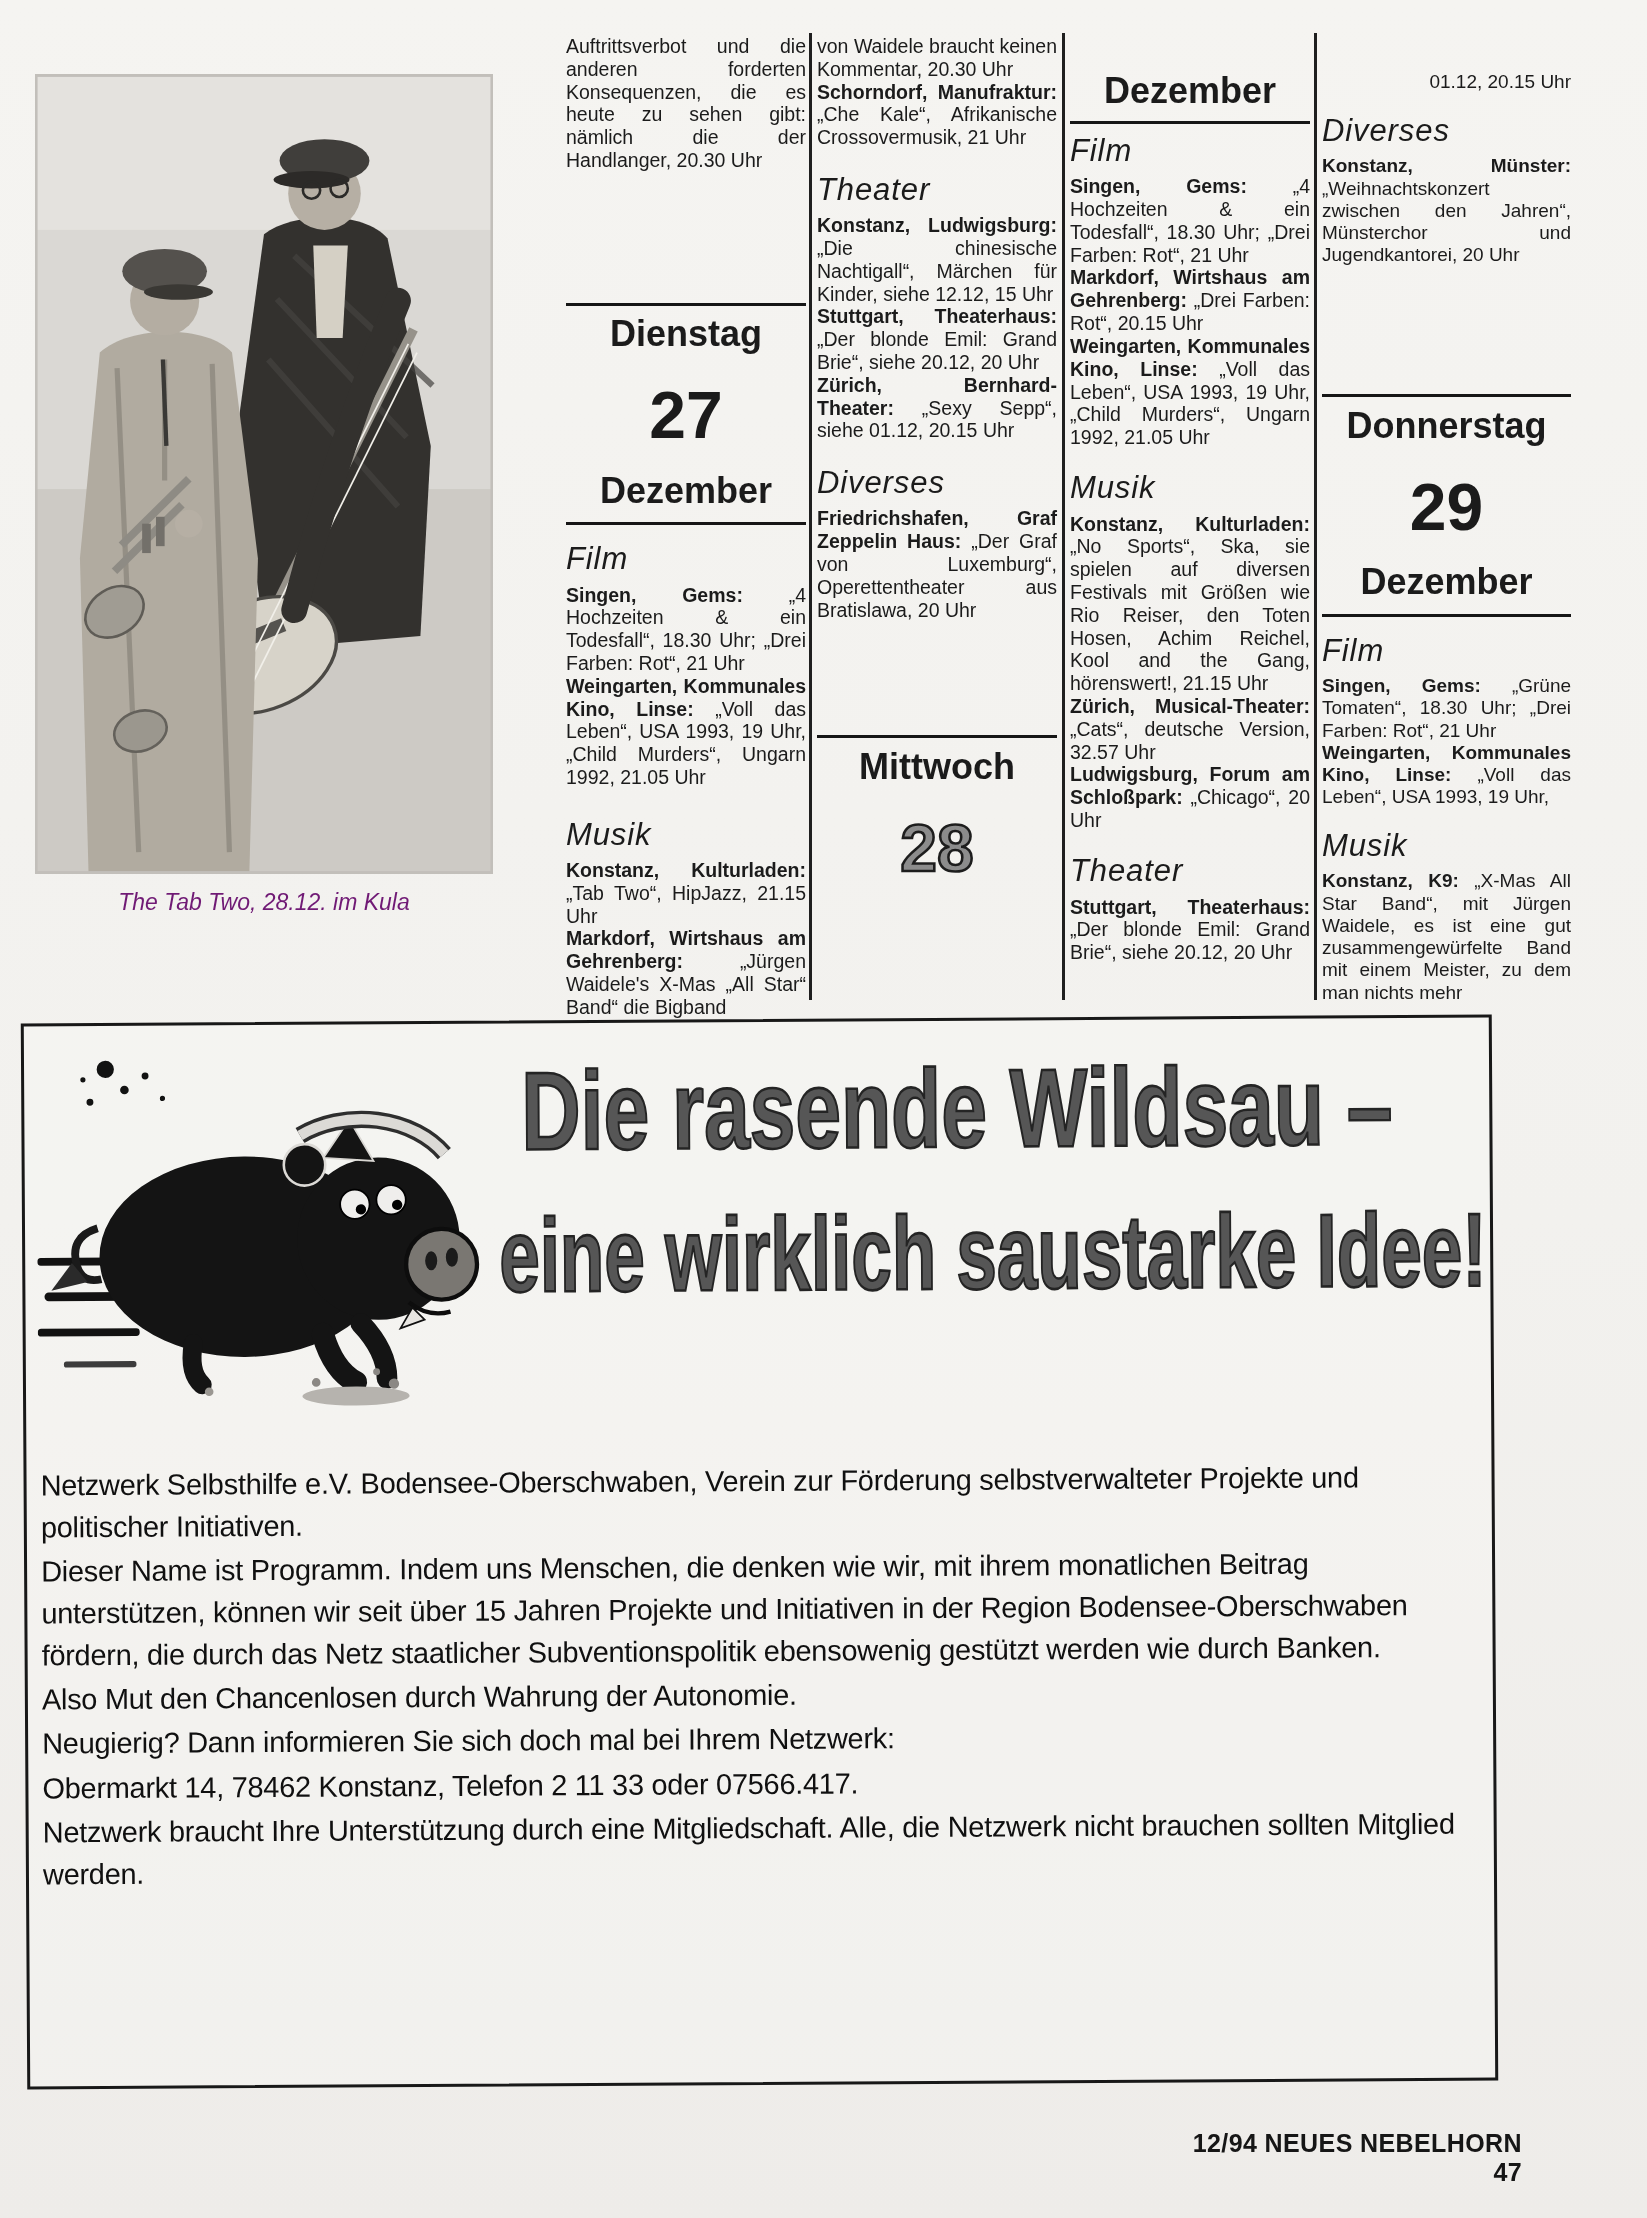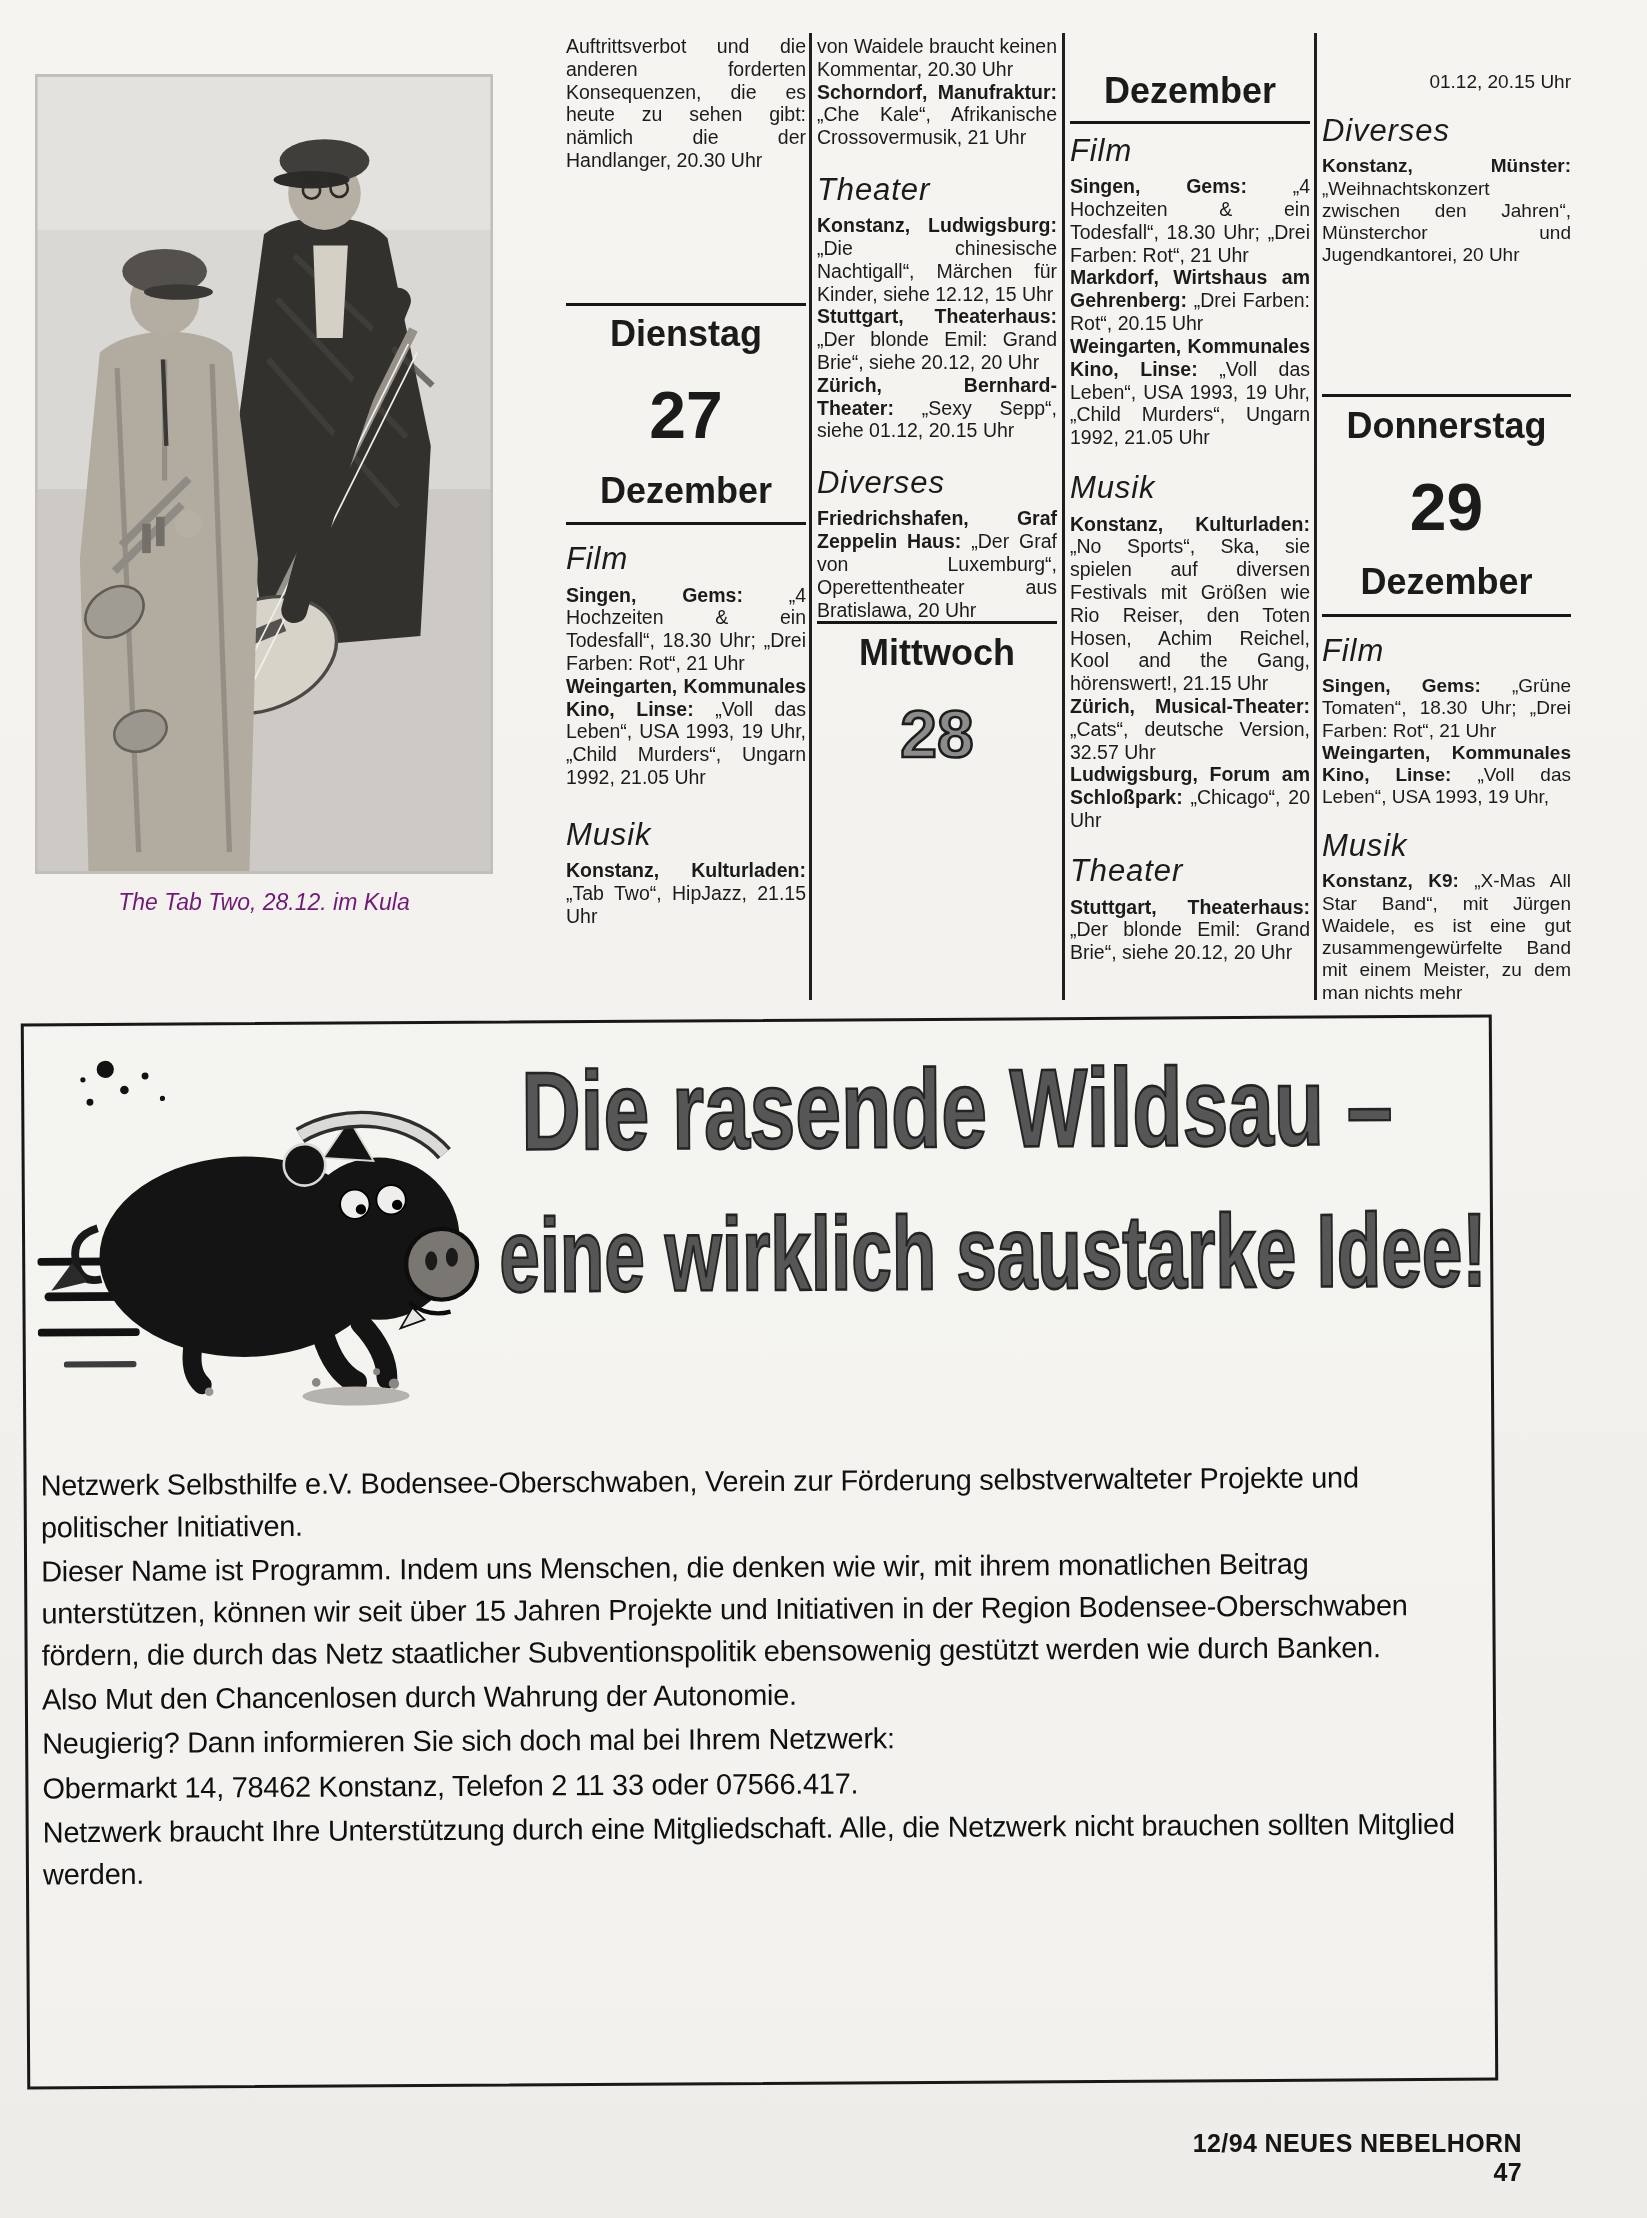--- a/index.html
+++ b/index.html
@@ -31,21 +31,21 @@
   .day-header{border-top:3.5px solid #161616;border-bottom:3.5px solid #161616;
     text-align:center;padding:8.6px 0 12px;}
   .day-header .day{font-size:36px;font-weight:700;line-height:1.1;}
   .day-header .num{font-size:66px;font-weight:700;line-height:1;margin:28px 0 22.5px;}
   .day-header .month{font-size:36px;font-weight:700;line-height:1.1;}
   .open-bottom{border-bottom:none;}
   .num-outline{-webkit-text-stroke:2.6px #1d1d1d;color:#8c8c8c;}
   .month-header{border-bottom:3.5px solid #161616;text-align:center;
     font-size:36px;font-weight:700;padding:0 0 8.6px;margin-top:35px;}
   .sp-a{margin-top:131px;} 
-  .sp-b{} 
+  .sp-b{margin-top:114px;} 
   .sp-c{margin-top:128px;} 
   .mt-sm{margin-top:10.4px;}
 
   
   .ad{position:absolute;left:24px;top:1019px;width:1465px;height:1060px;
     border:3.5px solid #181818;background:rgba(250,249,247,0.35);
     transform:rotate(-0.35deg);transform-origin:center;}
   .boar{position:absolute;left:12px;top:14px;width:471px;height:380px;}
   .headline{font-weight:700;white-space:nowrap;color:#565656;
     -webkit-text-stroke:2.6px #242424;text-shadow:0 0 0.9px #111;
@@ -115,20 +115,21 @@
     <div class="day-header sp-a">
       <div class="day">Dienstag</div>
       <div class="num">27</div>
       <div class="month">Dezember</div>
     </div>
     <div class="sec-heading">Film</div>
     <p class="entry"><b>Singen, Gems:</b> <span>„4 Hochzeiten &amp; ein Todesfall“, 18.30 Uhr; „Drei Farben: Rot“, 21 Uhr</span></p>
     <p class="entry"><b>Weingarten, Kommunales Kino, Linse:</b> <span>„Voll das Leben“, USA 1993, 19 Uhr, „Child Murders“, Ungarn 1992, 21.05 Uhr</span></p>
     <div class="sec-heading" style="margin-top:29px">Musik</div>
     <p class="entry"><b>Konstanz, Kulturladen:</b> <span>„Tab Two“, HipJazz, 21.15 Uhr</span></p>
+    <p class="entry"><b>Markdorf, Wirtshaus am Gehrenberg:</b> <span>„Jürgen Waidele's X-Mas „All Star“ Band“ die Bigband</span></p>
   </div>
 
   <div class="col" id="col2">
     <p>von Waidele braucht keinen Kommentar, 20.30 Uhr</p>
     <p class="entry"><b>Schorndorf, Manufraktur:</b> <span>„Che Kale“, Afrikanische Crossovermusik, 21 Uhr</span></p>
     <div class="sec-heading" style="margin-top:24px">Theater</div>
     <p class="entry"><b>Konstanz, Ludwigsburg:</b> <span>„Die chinesische Nachtigall“, Märchen für Kinder, siehe 12.12, 15 Uhr</span></p>
     <p class="entry"><b>Stuttgart, Theaterhaus:</b> <span>„Der blonde Emil: Grand Brie“, siehe 20.12, 20 Uhr</span></p>
     <p class="entry"><b>Zürich, Bernhard-Theater:</b> <span>„Sexy Sepp“, siehe 01.12, 20.15 Uhr</span></p>
     <div class="sec-heading" style="margin-top:24px">Diverses</div>

